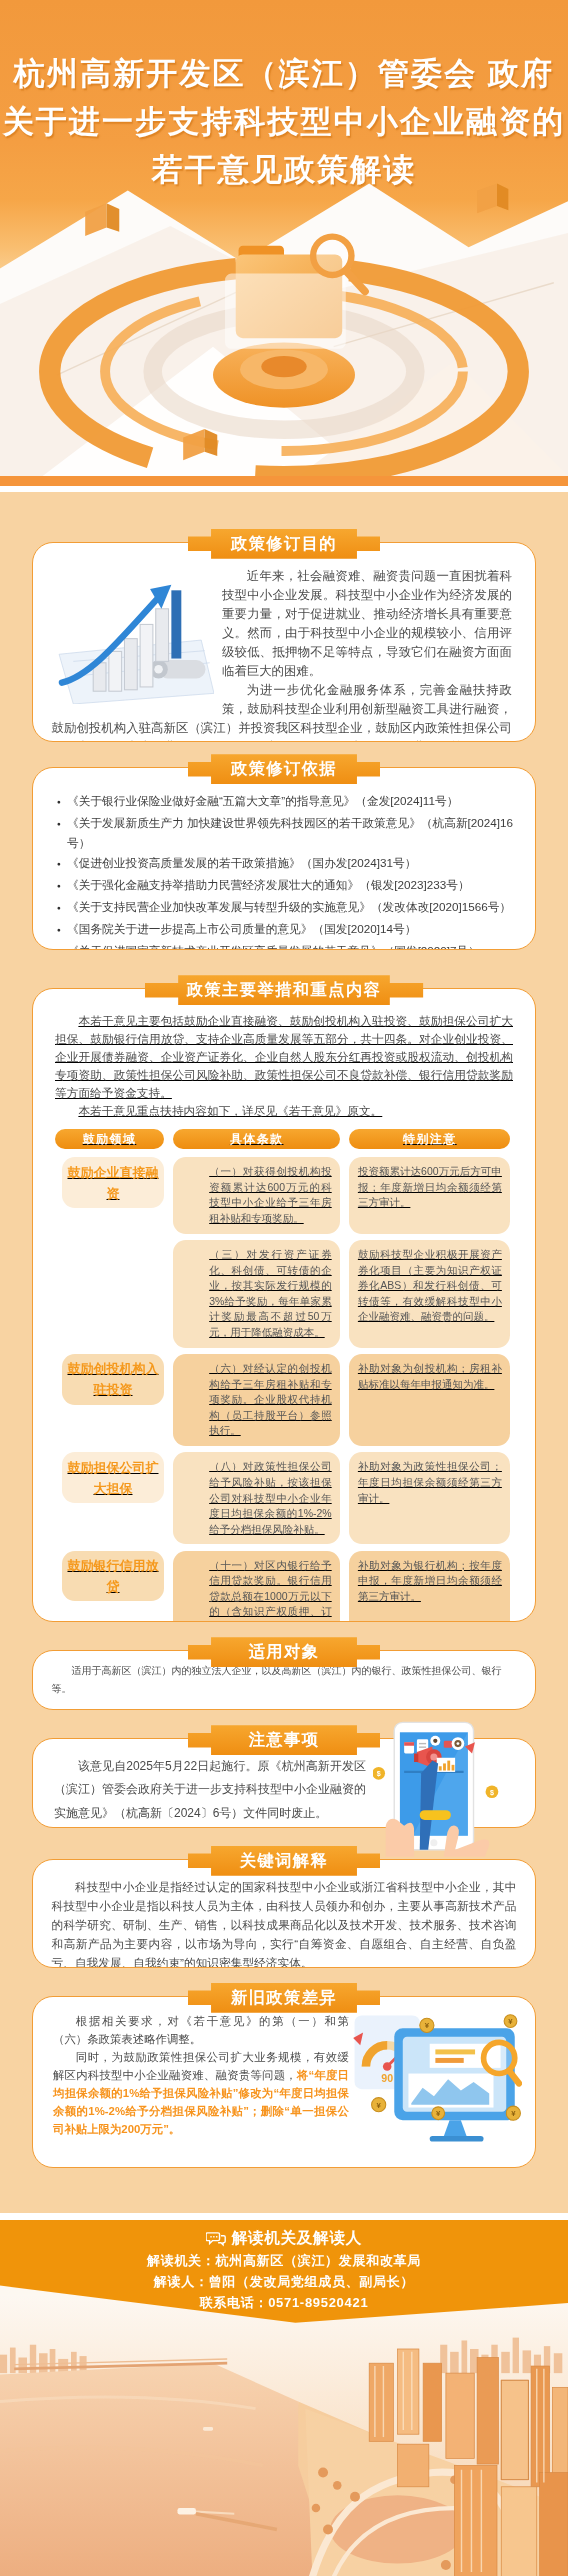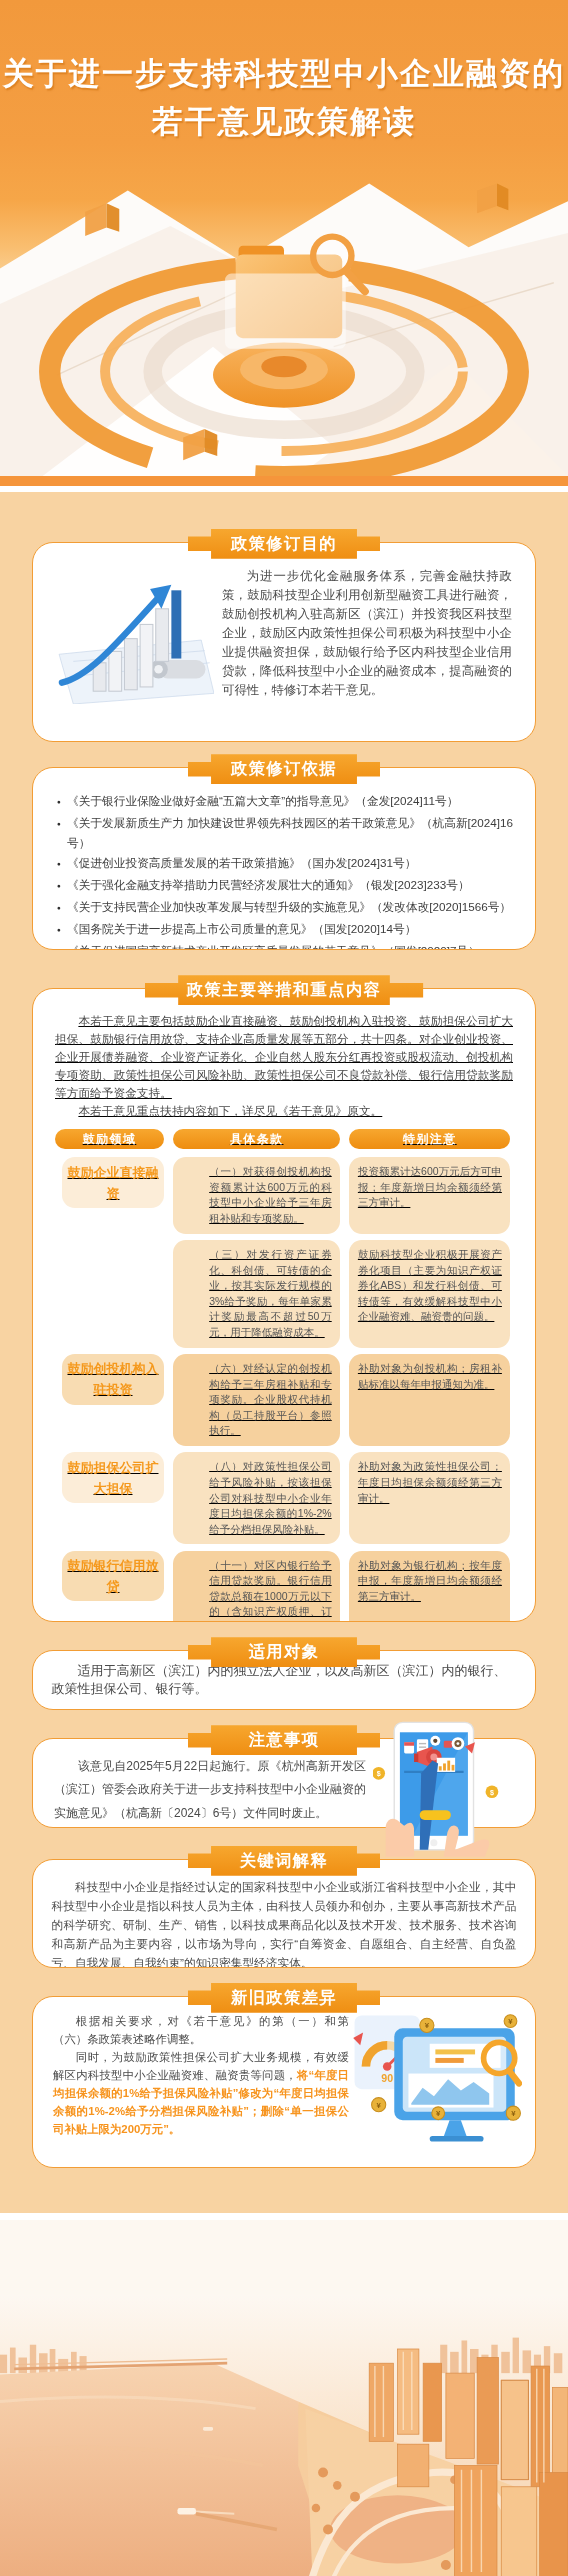--- a/index.html
+++ b/index.html
@@ -69,21 +69,21 @@
   }
   .tone-light .cat  { background:#FCEDD8; }
   .tone-light.cell  { background:#F9E2C0; }
   .tone-dark  .cat  { background:#F8DCB2; }
   .tone-dark.cell   { background:#F6D19E; }
   .rsp2 { grid-row:1 / span 2; } .r1{grid-row:1;} .r2{grid-row:2;} .r3{grid-row:3;} .r4{grid-row:4;} .r5{grid-row:5;}
   .c1{grid-column:1;} .c2{grid-column:2;padding-left:36px;} .c3{grid-column:3;}
   
   .card-d { margin-top:28px; height:60px; }
   .card-d .card-clip { display:flex; align-items:center; padding:0 18.5px; }
-  .card-d p { font-size:13px; color:#4A4A4A; text-indent:2em; line-height:18px; }
+  .card-d p { font-size:10px; color:#4A4A4A; text-indent:2em; line-height:18px; }
   
   .card-e { margin-top:28px; height:90px; }
   .card-e .card-clip { padding:15.6px 169px 5.7px 21px; overflow:visible; }
   .card-e p { font-size:12px; line-height:23.4px; color:#4A4A4A; text-align:justify; text-indent:2em; }
   .phone-illu { position:absolute; right:36px; top:-21px; width:126px; height:139px; z-index:6; }
   
   .card-f { margin-top:30.5px; height:109px; }
   .card-f .card-clip { padding:17px 18.5px 5.7px 18.5px; }
   .card-f p { font-size:11.7px; line-height:19px; color:#4A4A4A; text-align:justify; text-indent:2em; }
   
@@ -149,20 +149,21 @@
       <g opacity="0.95">
         <polygon points="120,70 150,58 150,92 120,104" fill="#F2A145"></polygon>
           <polygon points="150,58 168,66 168,98 150,92" fill="#E18A23"></polygon>
         <polygon points="672,40 700,30 700,62 672,72" fill="#F2A145"></polygon>
           <polygon points="700,30 716,38 716,68 700,62" fill="#E18A23"></polygon>
         <polygon points="258,388 288,376 288,408 258,420" fill="#F2A145"></polygon>
           <polygon points="288,376 306,384 306,414 288,408" fill="#E18A23"></polygon>
       </g>
     </svg>
     <div class="hero-titles">
+      <div>杭州高新开发区（滨江）管委会 政府</div>
       <div>关于进一步支持科技型中小企业融资的</div>
       <div>若干意见政策解读</div>
     </div>
   </div>
 
   <div class="stripe-orange"></div>
   <div class="stripe-white"></div>
 
   <div class="main">
 
@@ -182,20 +183,21 @@
             <rect x="58" y="132" width="18" height="40" fill="#E8EAEE"></rect>
             <rect x="80" y="116" width="18" height="56" fill="#F2F3F6"></rect>
             <rect x="102" y="98" width="18" height="72" fill="#E8EAEE"></rect>
             <rect x="124" y="78" width="18" height="88" fill="#F2F3F6"></rect>
             <rect x="146" y="56" width="18" height="74" fill="#E8EAEE"></rect>
           </g>
           <rect x="168" y="30" width="14" height="96" fill="#2E6FB5"></rect>
           <path d="M14,160 C 55,150 95,100 150,40" fill="none" stroke="#2F86D6" stroke-width="9" stroke-linecap="round"></path>
           <polygon points="138,28 168,22 154,56" fill="#2F86D6"></polygon>
         </svg>
+        <p class="para">近年来，社会融资难、融资贵问题一直困扰着科技型中小企业发展。科技型中小企业作为经济发展的重要力量，对于促进就业、推动经济增长具有重要意义。然而，由于科技型中小企业的规模较小、信用评级较低、抵押物不足等特点，导致它们在融资方面面临着巨大的困难。</p>
         <p class="para">为进一步优化金融服务体系，完善金融扶持政策，鼓励科技型企业利用创新型融资工具进行融资，鼓励创投机构入驻高新区（滨江）并投资我区科技型企业，鼓励区内政策性担保公司积极为科技型中小企业提供融资担保，鼓励银行给予区内科技型企业信用贷款，降低科技型中小企业的融资成本，提高融资的可得性，特修订本若干意见。</p>
       </div>
     </div>
 
     <div class="card card-b">
       <div class="banner">
         <span>政策修订依据</span>
       </div>
       <div class="card-clip">
         <div class="basis-item">
@@ -481,16 +483,31 @@
         <line x1="568" y1="80" x2="568" y2="190"></line>
           <line x1="580" y1="80" x2="580" y2="190"></line>
         <line x1="650" y1="246" x2="650" y2="390"></line>
           <line x1="664" y1="246" x2="664" y2="390"></line>
           <line x1="678" y1="246" x2="678" y2="390"></line>
         <line x1="756" y1="104" x2="756" y2="264"></line>
           <line x1="766" y1="104" x2="766" y2="264"></line>
       </g>
     </svg>
 
+    <div class="footer-band">
+      <div class="fb-title">
+        <svg width="20" height="17" viewBox="0 0 28 24">
+          <path d="M2,4 h15 a2,2 0 0 1 2,2 v7 a2,2 0 0 1 -2,2 h-8 l-4,4 v-4 h-3 a2,2 0 0 1 -2,-2 v-7 a2,2 0 0 1 2,-2 z" fill="none" stroke="#fff" stroke-width="2"></path>
+          <path d="M21,8 h4 a2,2 0 0 1 2,2 v6 a2,2 0 0 1 -2,2 h-1 v3 l-3,-3 h-4" fill="none" stroke="#fff" stroke-width="2"></path>
+          <circle cx="7" cy="9.5" r="1.2" fill="#fff"></circle>
+            <circle cx="11" cy="9.5" r="1.2" fill="#fff"></circle>
+            <circle cx="15" cy="9.5" r="1.2" fill="#fff"></circle>
+        </svg>
+        <span>解读机关及解读人</span>
+      </div>
+      <div class="fb-line">解读机关：杭州高新区（滨江）发展和改革局</div>
+      <div class="fb-line">解读人：曾阳（发改局党组成员、副局长）</div>
+      <div class="fb-line">联系电话：0571-89520421</div>
+    </div>
   </div>
 
 </div>
 
 
 </body></html>

